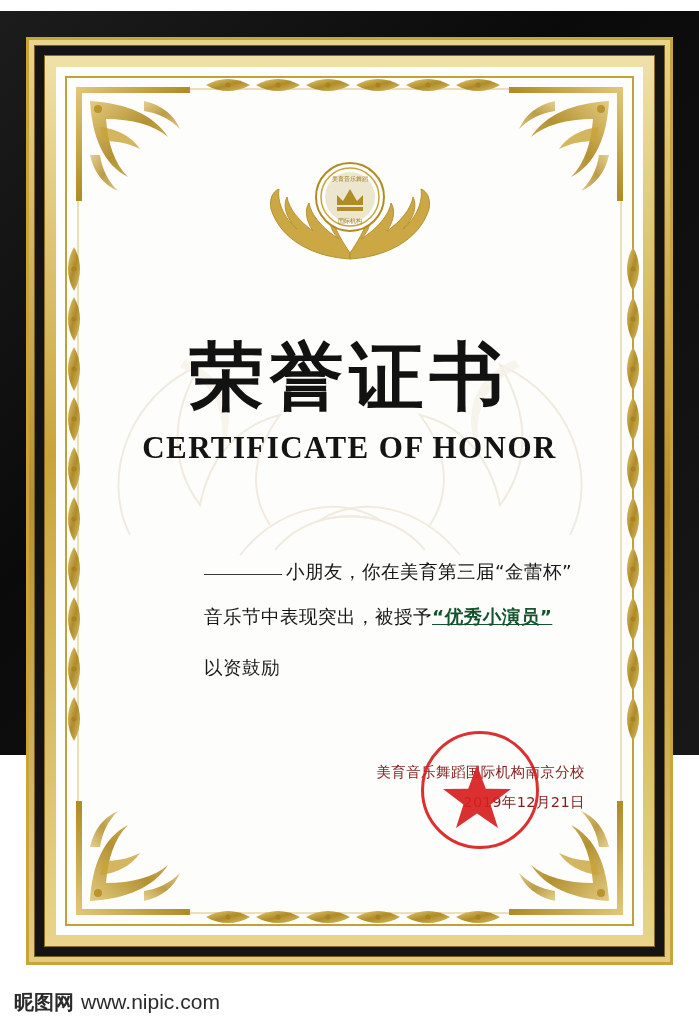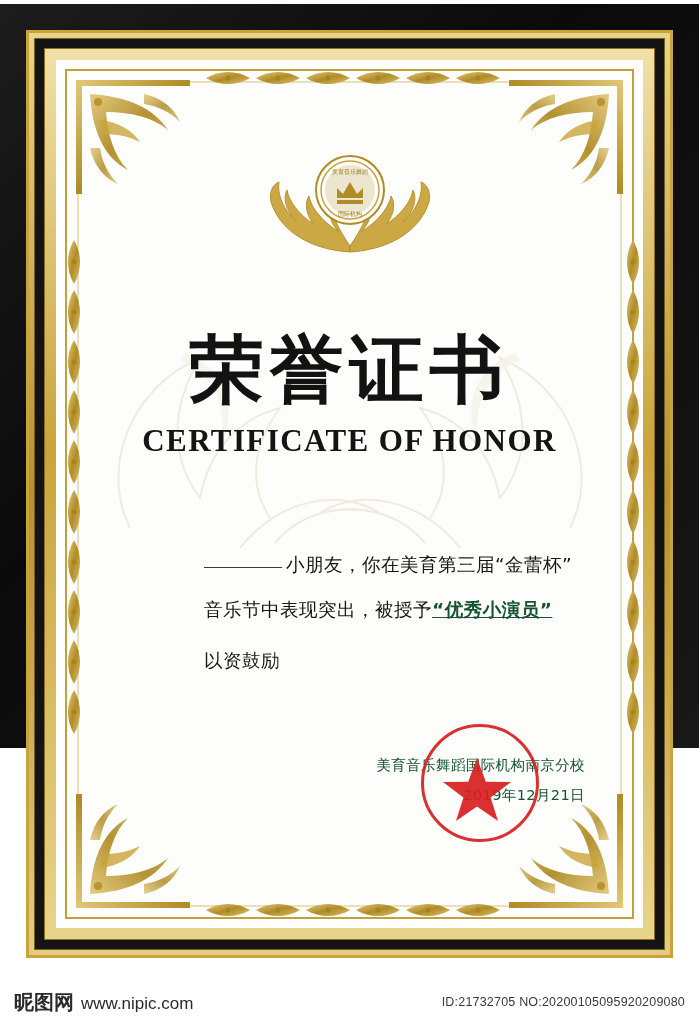--- a/index.html
+++ b/index.html
@@ -6,21 +6,21 @@
   html, body {
     width: 699px; height: 1024px;
     background: #ffffff;
     font-family: "DejaVu Sans", sans-serif;
     overflow: hidden;
   }
 
   
   .frame-outer {
     position: absolute;
-    left: 0; top: 4px;
+    left: 0; top: 11px;
     width: 699px; height: 744px;
     background: #121212;
     background: linear-gradient(135deg,#1c1c1c 0%,#0a0a0a 40%,#181818 100%);
   }
 
   
   .frame-gold-1 {
     position: absolute;
     left: 26px; top: 26px;
     width: 647px; height: 928px;
@@ -127,21 +127,21 @@
   .closing {
     margin-top: 6px;
   }
 
   
   .sign-block {
     position: absolute;
     right: 58px; bottom: 118px;
     text-align: right;
     font-size: 14.5px;
-    color: #14532d;
+    color: #7f1d1d;
     line-height: 30px;
     letter-spacing: .4px;
   }
   .seal {
     position: absolute;
     right: 104px; bottom: 86px;
     width: 118px; height: 118px;
     border: 3px solid #d8201f;
     border-radius: 50%;
     opacity: .92;
@@ -162,21 +162,21 @@
     display: flex;
     align-items: baseline;
     gap: 7px;
   }
   .footer-brand {
     font-size: 20px;
     font-weight: 700;
     color: #2b2b2b;
   }
   .footer-url {
-    font-size: 17px;
+    font-size: 21px;
     color: #2b2b2b;
     font-family: "Liberation Sans", sans-serif;
   }
   .footer-id {
     font-size: 12.5px;
     color: #3a3a3a;
     font-family: "Liberation Sans", sans-serif;
     letter-spacing: .2px;
   }
 </style>
@@ -324,14 +324,13 @@
     </div>
 
   </div>
 </div>
 
 <div class="footer">
   <div class="footer-left">
     <span class="footer-brand">昵图网</span>
     <span class="footer-url">www.nipic.com</span>
   </div>
-  <div class="footer-id">ID:21732705 NO:20200105095920209080</div>
 </div>
 
 </body></html>

